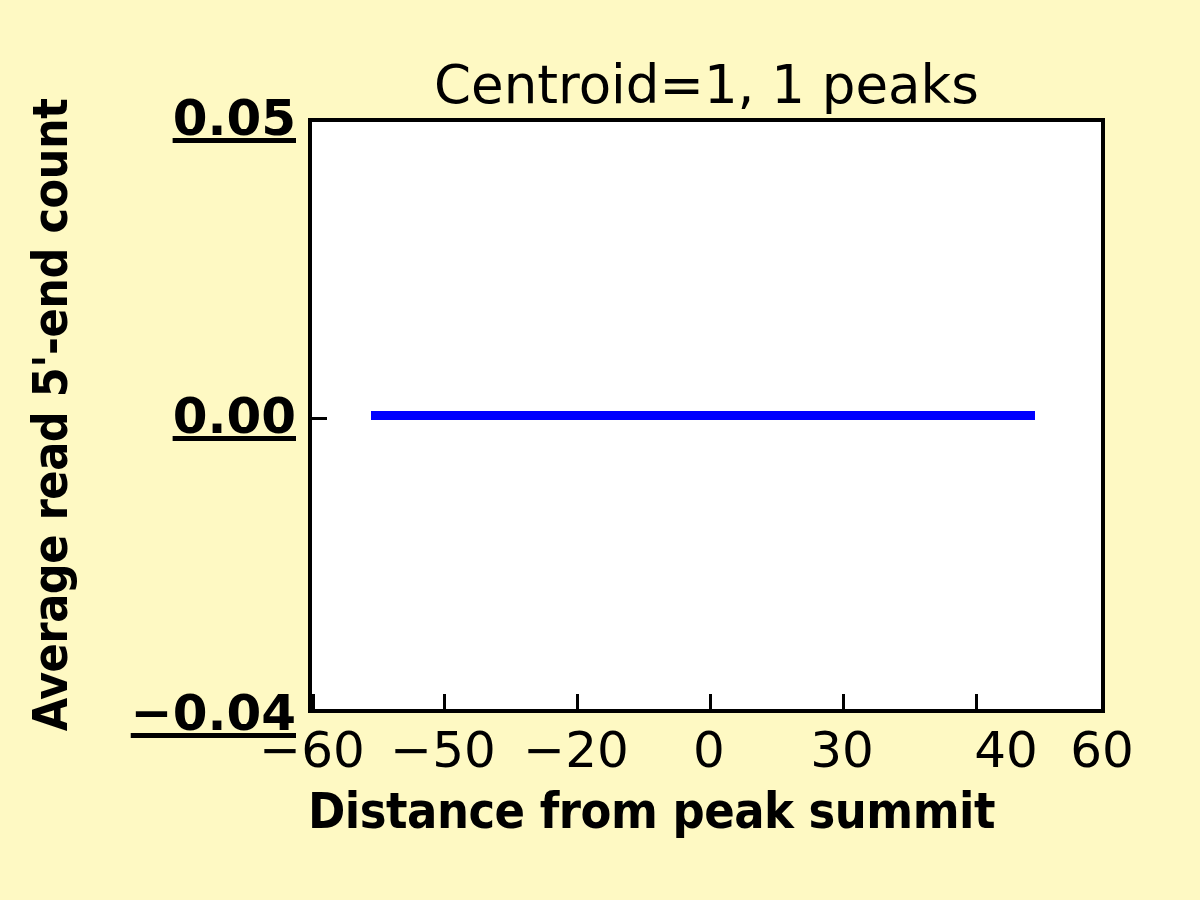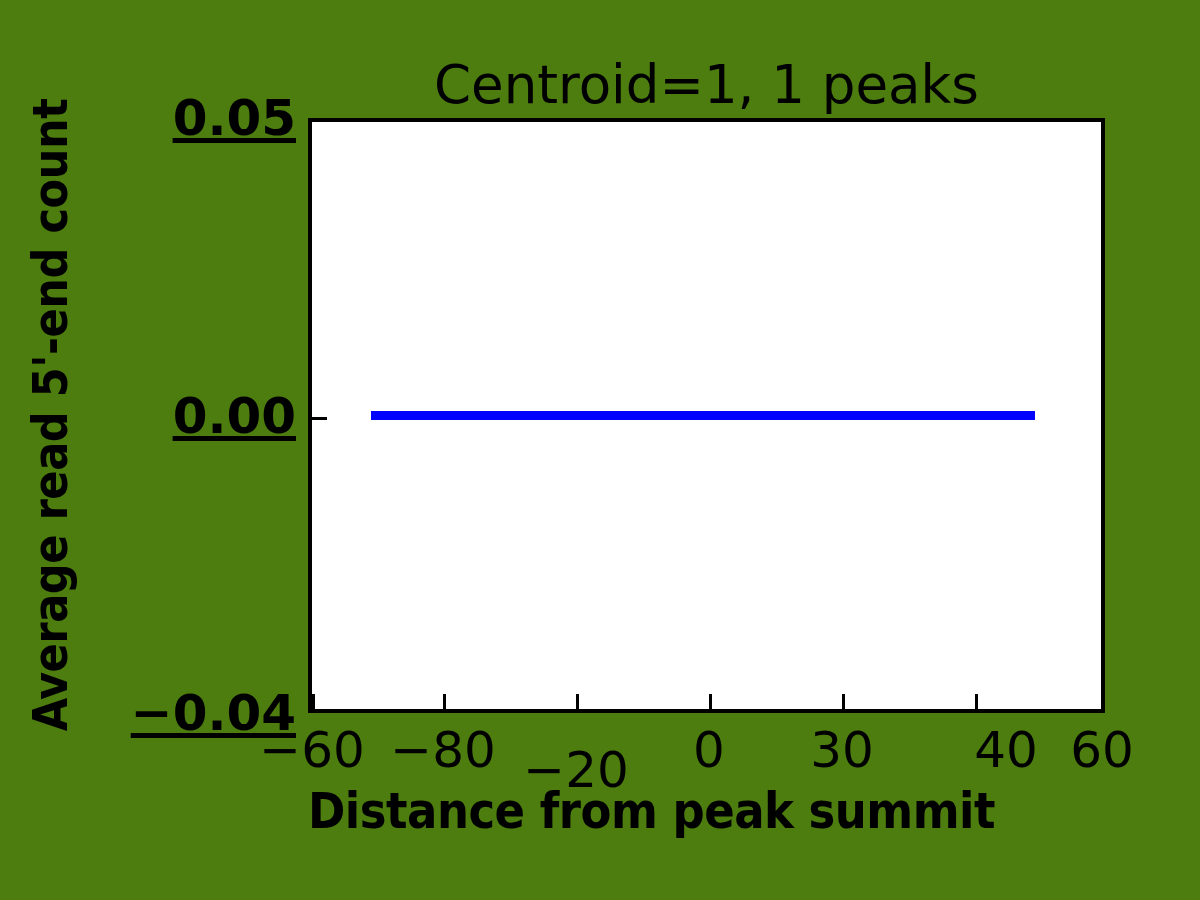--- a/index.html
+++ b/index.html
@@ -11,21 +11,21 @@
     width: 1200px;
     height: 900px;
     font-family: "DejaVu Sans", sans-serif;
     overflow: hidden;
   }
 
   #figure {
     position: relative;
     width: 1200px;
     height: 900px;
-    background: #4d7c0f;
+    background: #fef9c3;
   }
 
   
   #chart-title {
     position: absolute;
     left: 308px;
     top: 55px;
     width: 797px;
     text-align: center;
     font-family: "DejaVu Sans", sans-serif;
@@ -163,22 +163,22 @@
     <div class="tick-x" style="left:397px;"></div>
     <div class="tick-x" style="left:530px;"></div>
     <div class="tick-x" style="left:663px;"></div>
     <div class="tick-x" style="left:790px;"></div>
 
     <div class="tick-y" style="top:295px;"></div>
 
   </div>
 
   <div class="xticklabel" style="left:312px;">−60</div>
-  <div class="xticklabel" style="left:443px;">−80</div>
-  <div class="xticklabel" style="left:576px;margin-top:20px;">−20</div>
+  <div class="xticklabel" style="left:443px;">−50</div>
+  <div class="xticklabel" style="left:576px;">−20</div>
   <div class="xticklabel" style="left:709px;">0</div>
   <div class="xticklabel" style="left:842px;">30</div>
   <div class="xticklabel" style="left:1006px;">40</div>
   <div class="xticklabel" style="left:1102px;">60</div>
 
   <div id="xlabel">Distance from peak summit</div>
 
 </div>
 
 </body></html>

